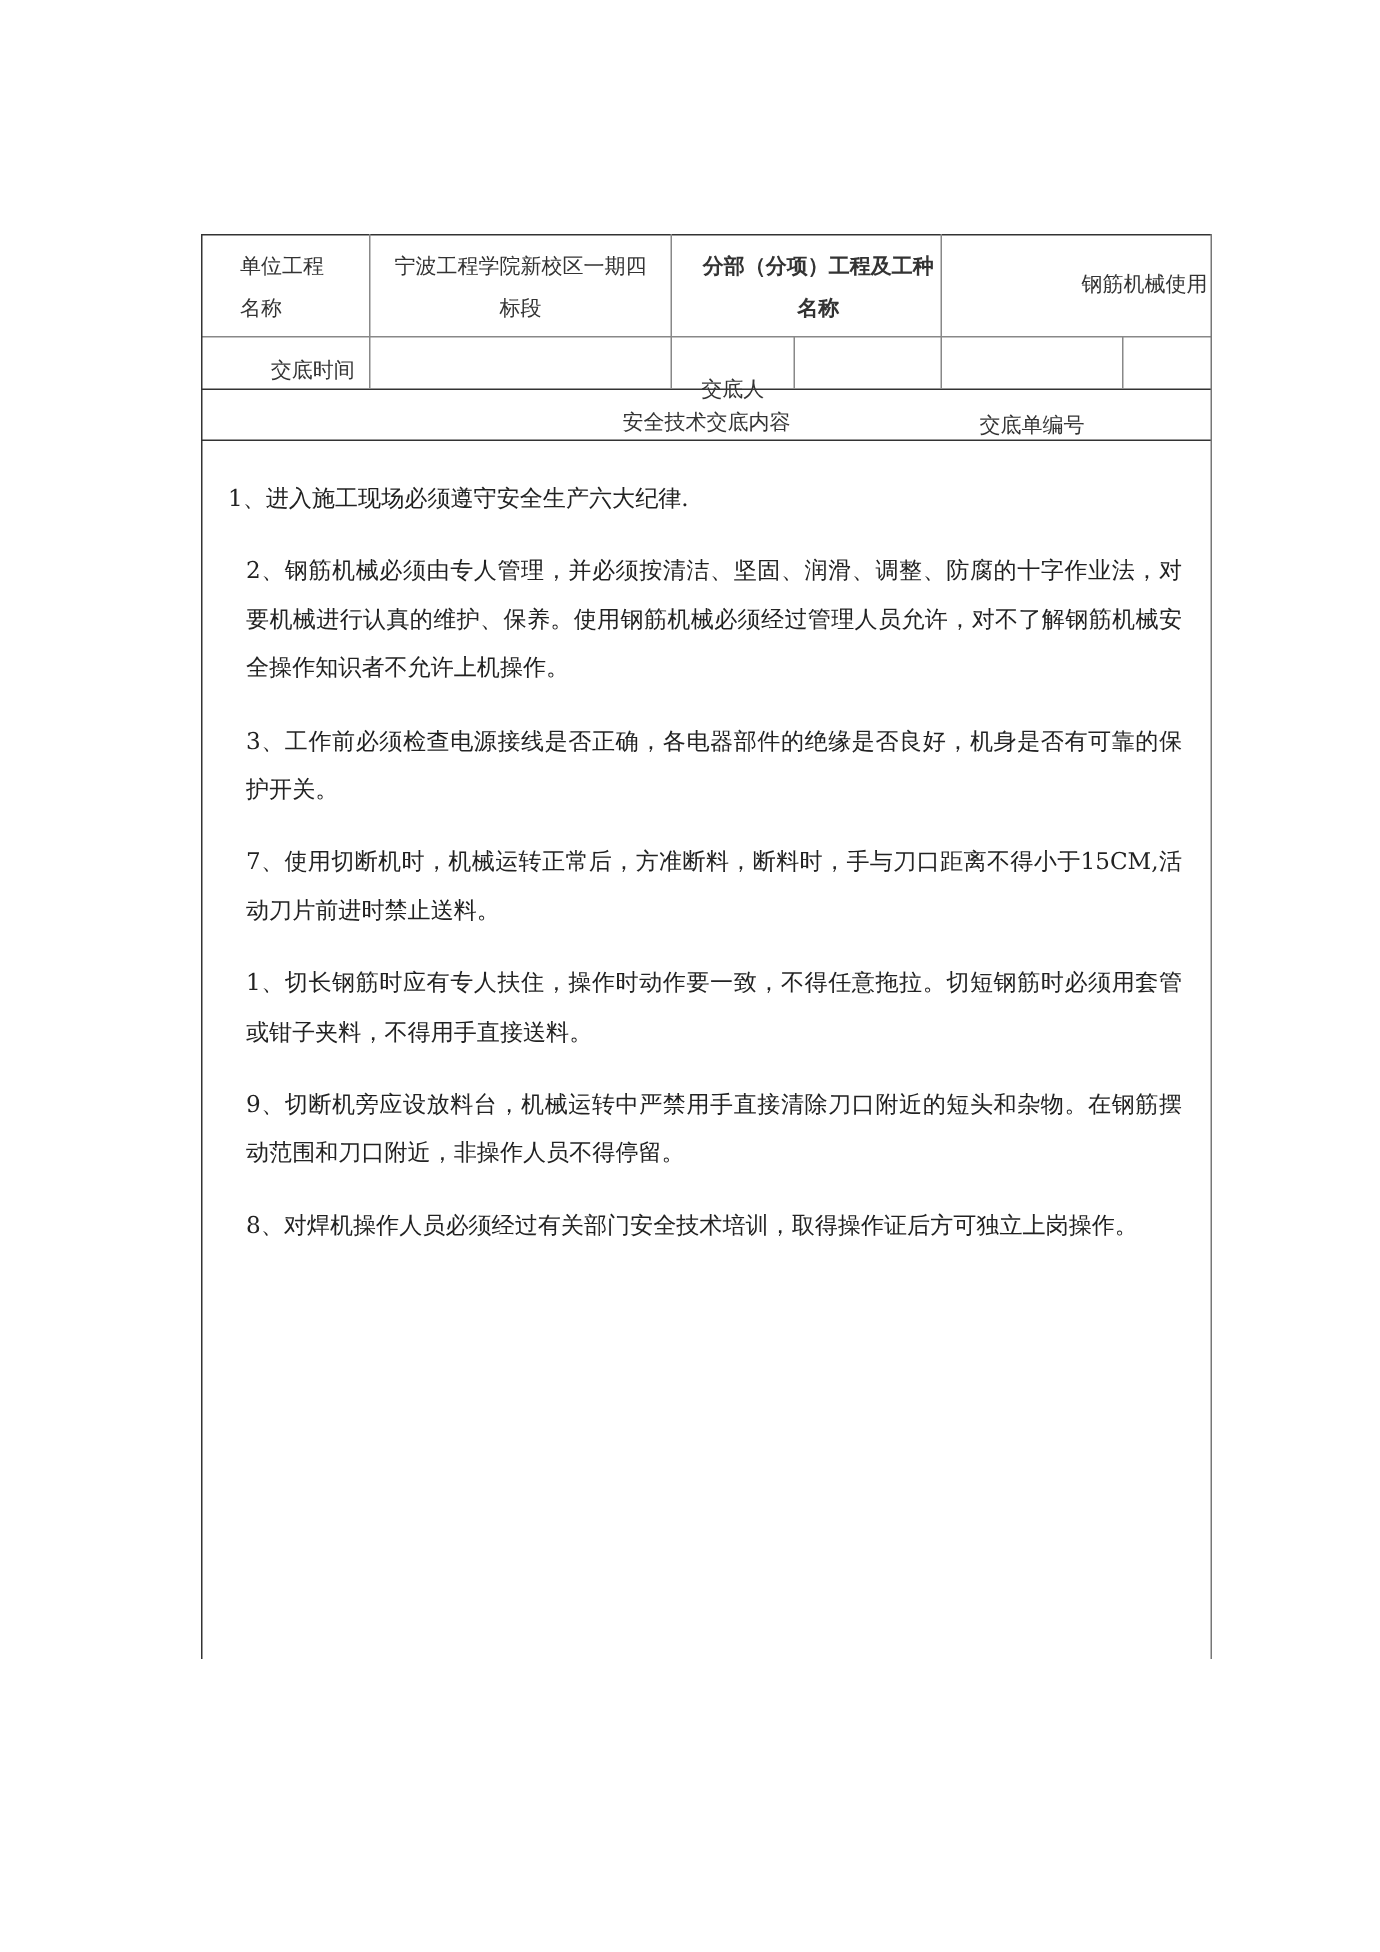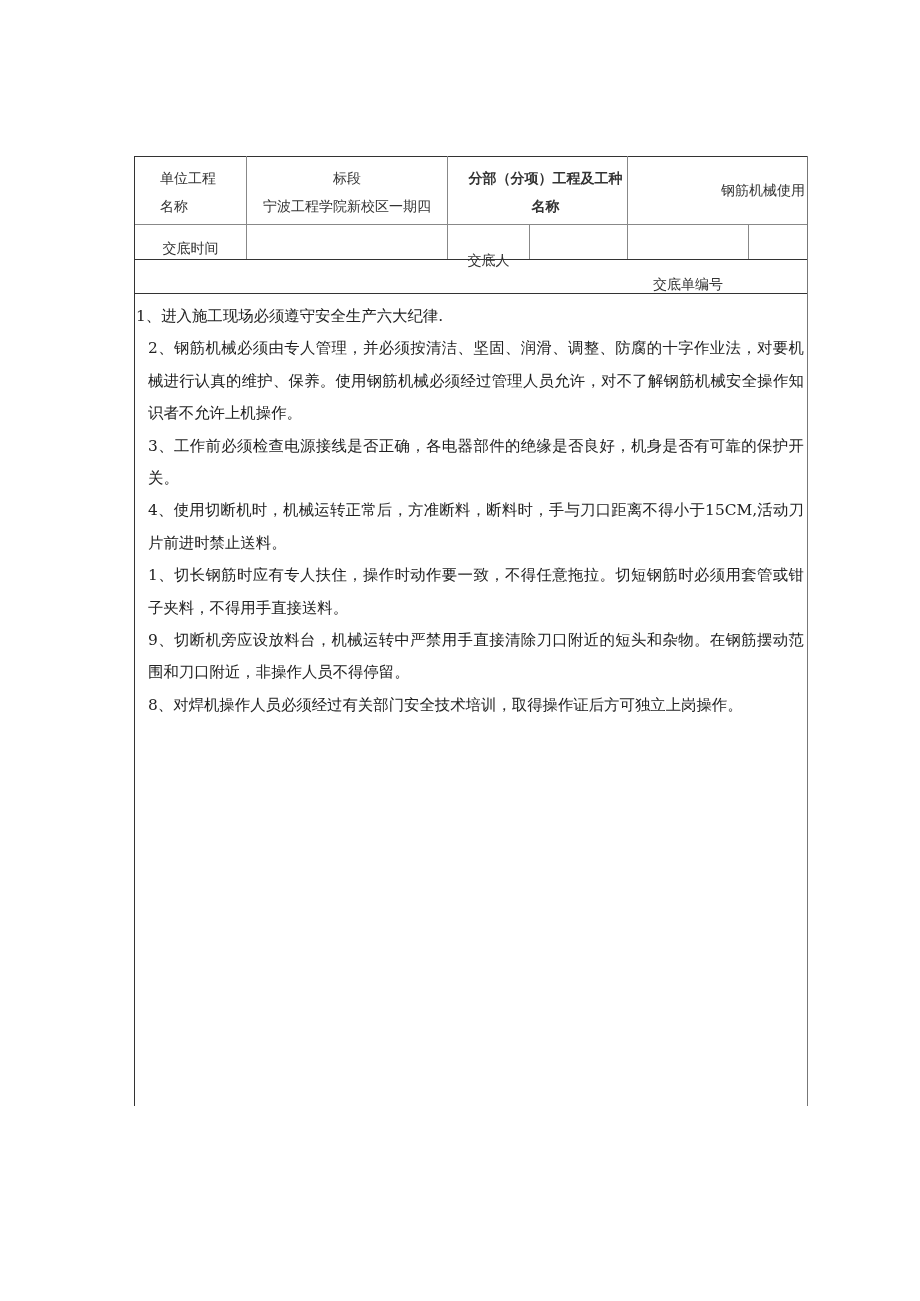--- a/index.html
+++ b/index.html
@@ -7,21 +7,21 @@
          font-family: "DejaVu Serif", "Liberation Serif", serif; color: #222; }
   .page { position: absolute; left: 0; top: 0; width: 920px; height: 1301px; }
   .line { position: absolute; background: #555; }
   .h { height: 1px; }
   .v { width: 1px; }
   .thick { background: #333; }
   .cell { position: absolute; font-size: 14px; line-height: 28px; color: #333; }
   .center { text-align: center; }
   .body-text { position: absolute; left: 136px; width: 668px; top: 300px;
                font-size: 15.4px; line-height: 32.4px; color: #222; }
-  .para { margin: 0; padding: 0; text-align: justify; }
+  .para { margin: 16px; padding: 0; text-align: justify; }
   .indent { padding-left: 12px; }
 </style>
 </head>
 <body>
 
 <div class="page">
 
   <div class="line h thick" style="left:134px; top:156px; width:674px;"></div>
   <div class="line h" style="left:134px; top:224px; width:674px; background:#888;"></div>
   <div class="line h thick" style="left:134px; top:259px; width:674px;"></div>
@@ -34,40 +34,41 @@
   <div class="line v" style="left:447px; top:156px; height:103px; background:#888;"></div>
   <div class="line v" style="left:627px; top:156px; height:103px; background:#888;"></div>
   <div class="line v" style="left:529px; top:224px; height:35px; background:#888;"></div>
   <div class="line v" style="left:748px; top:224px; height:35px; background:#888;"></div>
 
   <div class="cell" style="left:160px; top:164px; width:86px;">
     <div>单位工程</div>
     <div>名称</div>
   </div>
   <div class="cell center" style="left:247px; top:164px; width:200px;">
+    <div>宁波工程学院新校区一期四</div>
     <div>标段</div>
-    <div>宁波工程学院新校区一期四</div>
   </div>
   <div class="cell center" style="left:456px; top:164px; width:179px;font-weight:bold;">
     <div>分部（分项）工程及工种</div>
     <div>名称</div>
   </div>
   <div class="cell" style="left:629px; top:176px; width:176px;text-align:right;">钢筋机械使用</div>
 
-  <div class="cell center" style="left:135px; top:234px; width:111px;">交底时间</div>
+  <div class="cell center" style="left:153px; top:234px; width:111px;font-family:Liberation Mono, monospace;">交底时间</div>
   <div class="cell" style="left:247px; top:234px; width:200px;"></div>
   <div class="cell center" style="left:448px; top:234px; width:81px;margin-top:12px;">交底人</div>
   <div class="cell" style="left:530px; top:234px; width:97px;"></div>
   <div class="cell center" style="left:628px; top:234px; width:120px;margin-top:36px;">交底单编号</div>
   <div class="cell" style="left:749px; top:234px; width:58px;"></div>
 
+  <div class="cell center" style="left:135px; top:268px; width:672px;">安全技术交底内容</div>
 
   <div class="body-text">
     <p class="para">1、进入施工现场必须遵守安全生产六大纪律.</p>
     <p class="para indent">2、钢筋机械必须由专人管理，并必须按清洁、坚固、润滑、调整、防腐的十字作业法，对要机械进行认真的维护、保养。使用钢筋机械必须经过管理人员允许，对不了解钢筋机械安全操作知识者不允许上机操作。</p>
     <p class="para indent">3、工作前必须检查电源接线是否正确，各电器部件的绝缘是否良好，机身是否有可靠的保护开关。</p>
-    <p class="para indent">4、使用切断机时，机械运转正常后，方准断料，断料时，手与刀口距离不得小于15CM,活动刀片前进时禁止送料。</p>
+    <p class="para indent">7、使用切断机时，机械运转正常后，方准断料，断料时，手与刀口距离不得小于15CM,活动刀片前进时禁止送料。</p>
     <p class="para indent">1、切长钢筋时应有专人扶住，操作时动作要一致，不得任意拖拉。切短钢筋时必须用套管或钳子夹料，不得用手直接送料。</p>
     <p class="para indent">9、切断机旁应设放料台，机械运转中严禁用手直接清除刀口附近的短头和杂物。在钢筋摆动范围和刀口附近，非操作人员不得停留。</p>
     <p class="para indent">8、对焊机操作人员必须经过有关部门安全技术培训，取得操作证后方可独立上岗操作。</p>
   </div>
 
 </div>
 
 </body></html>

